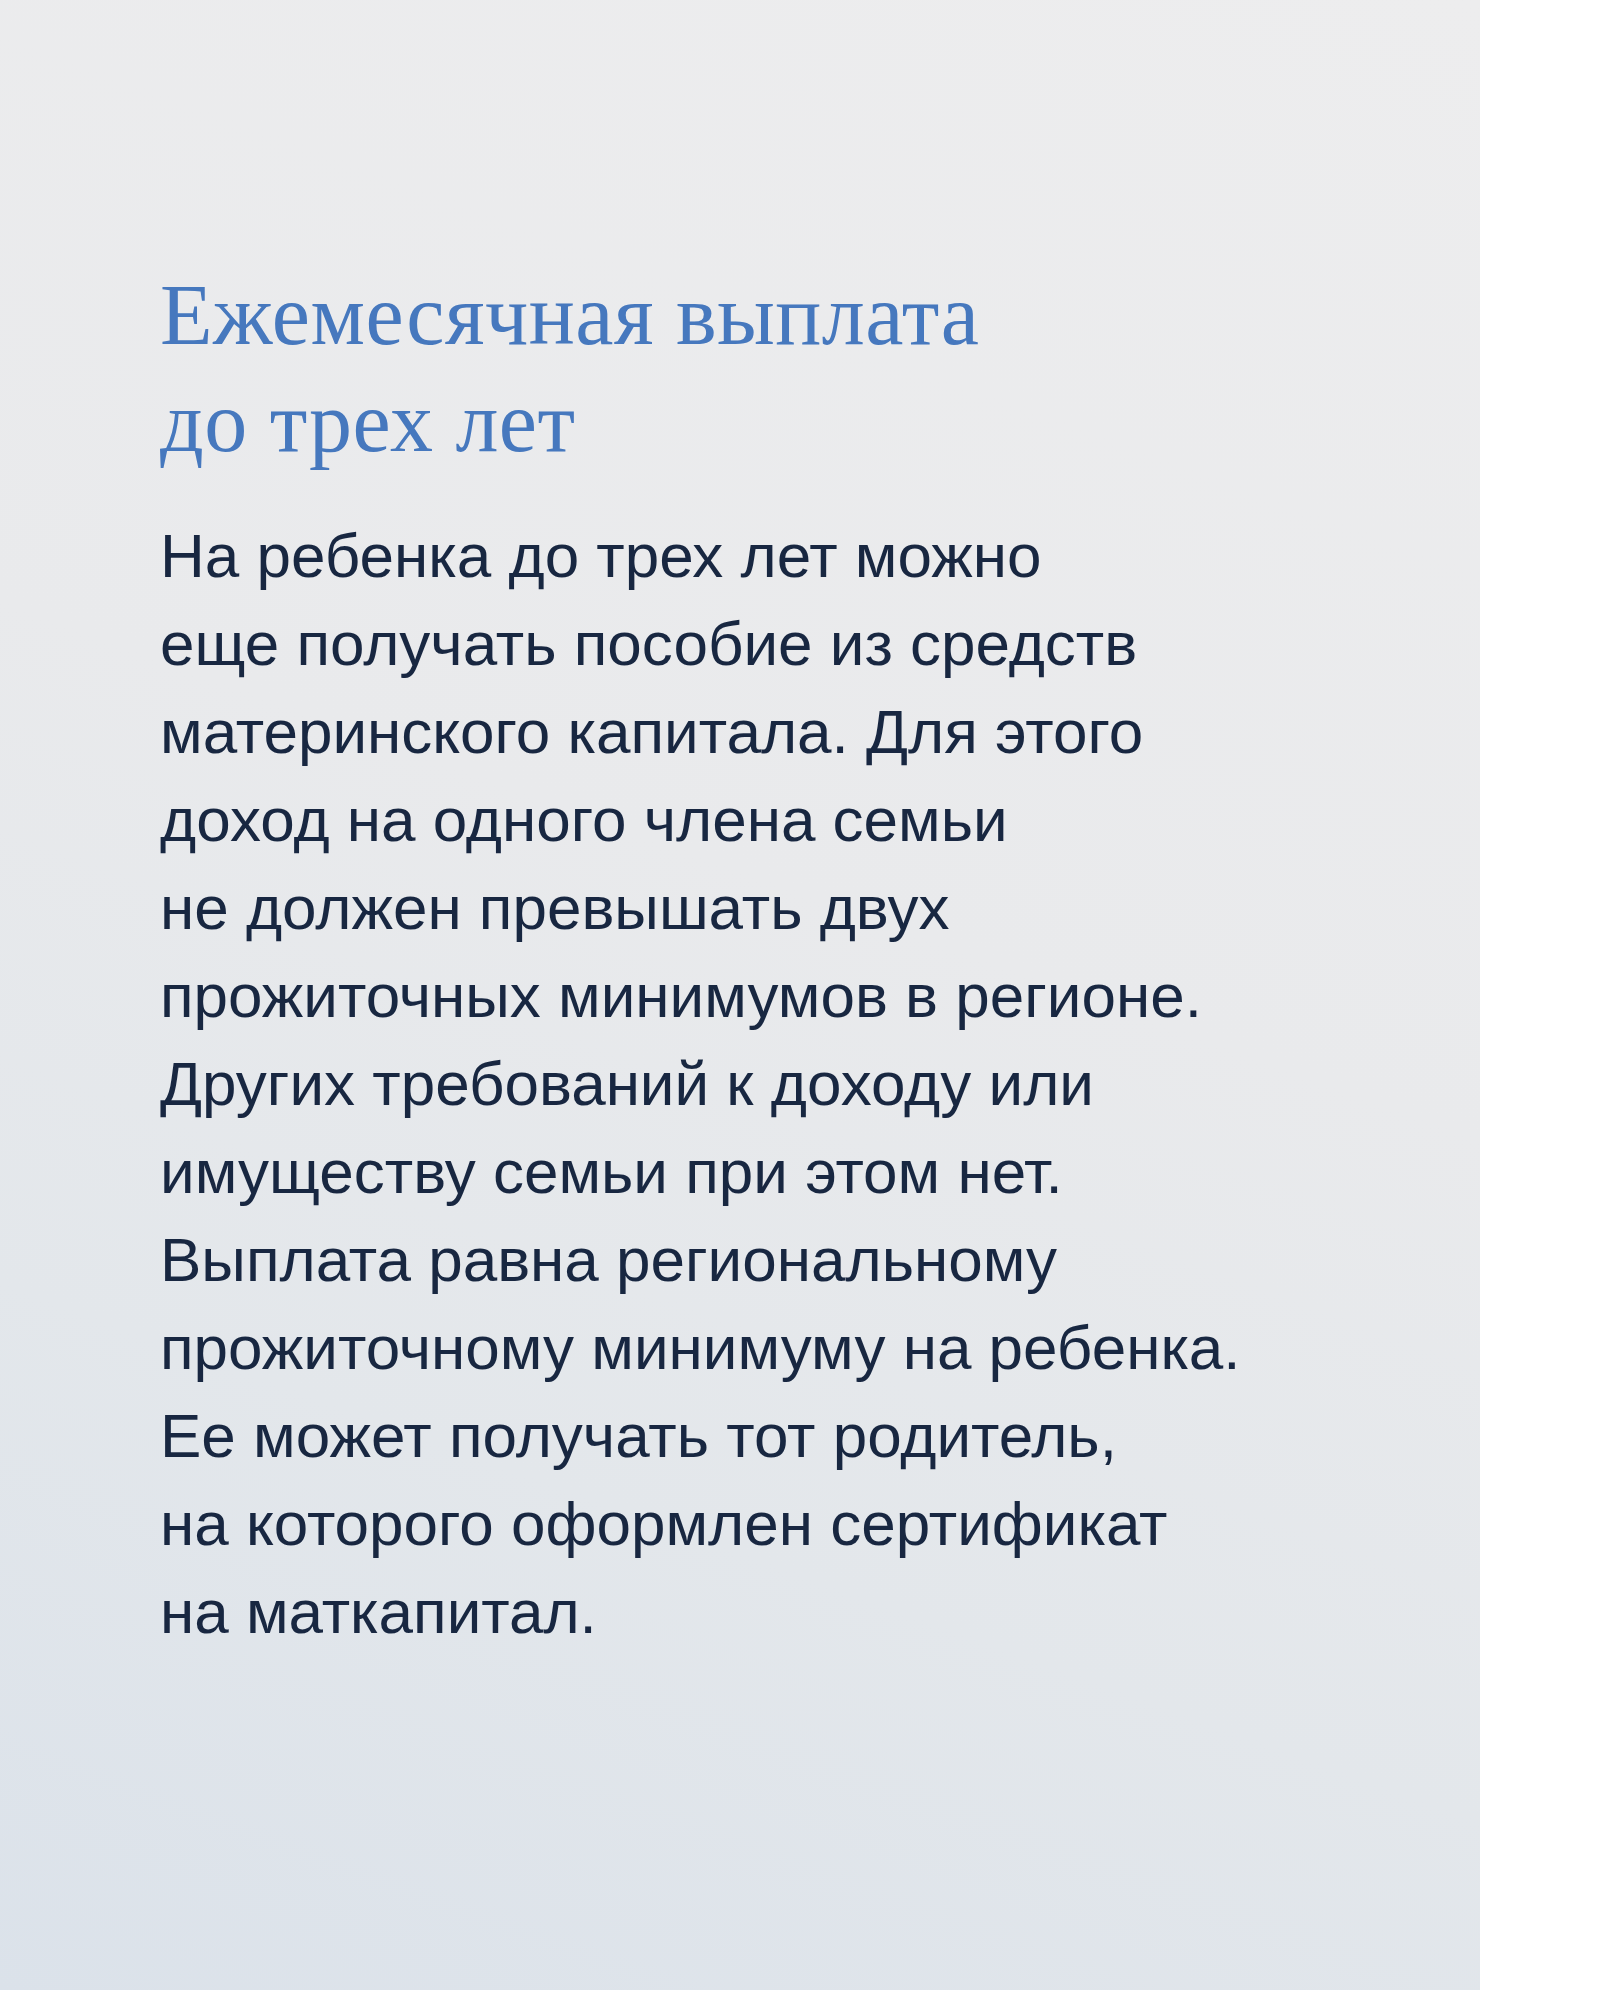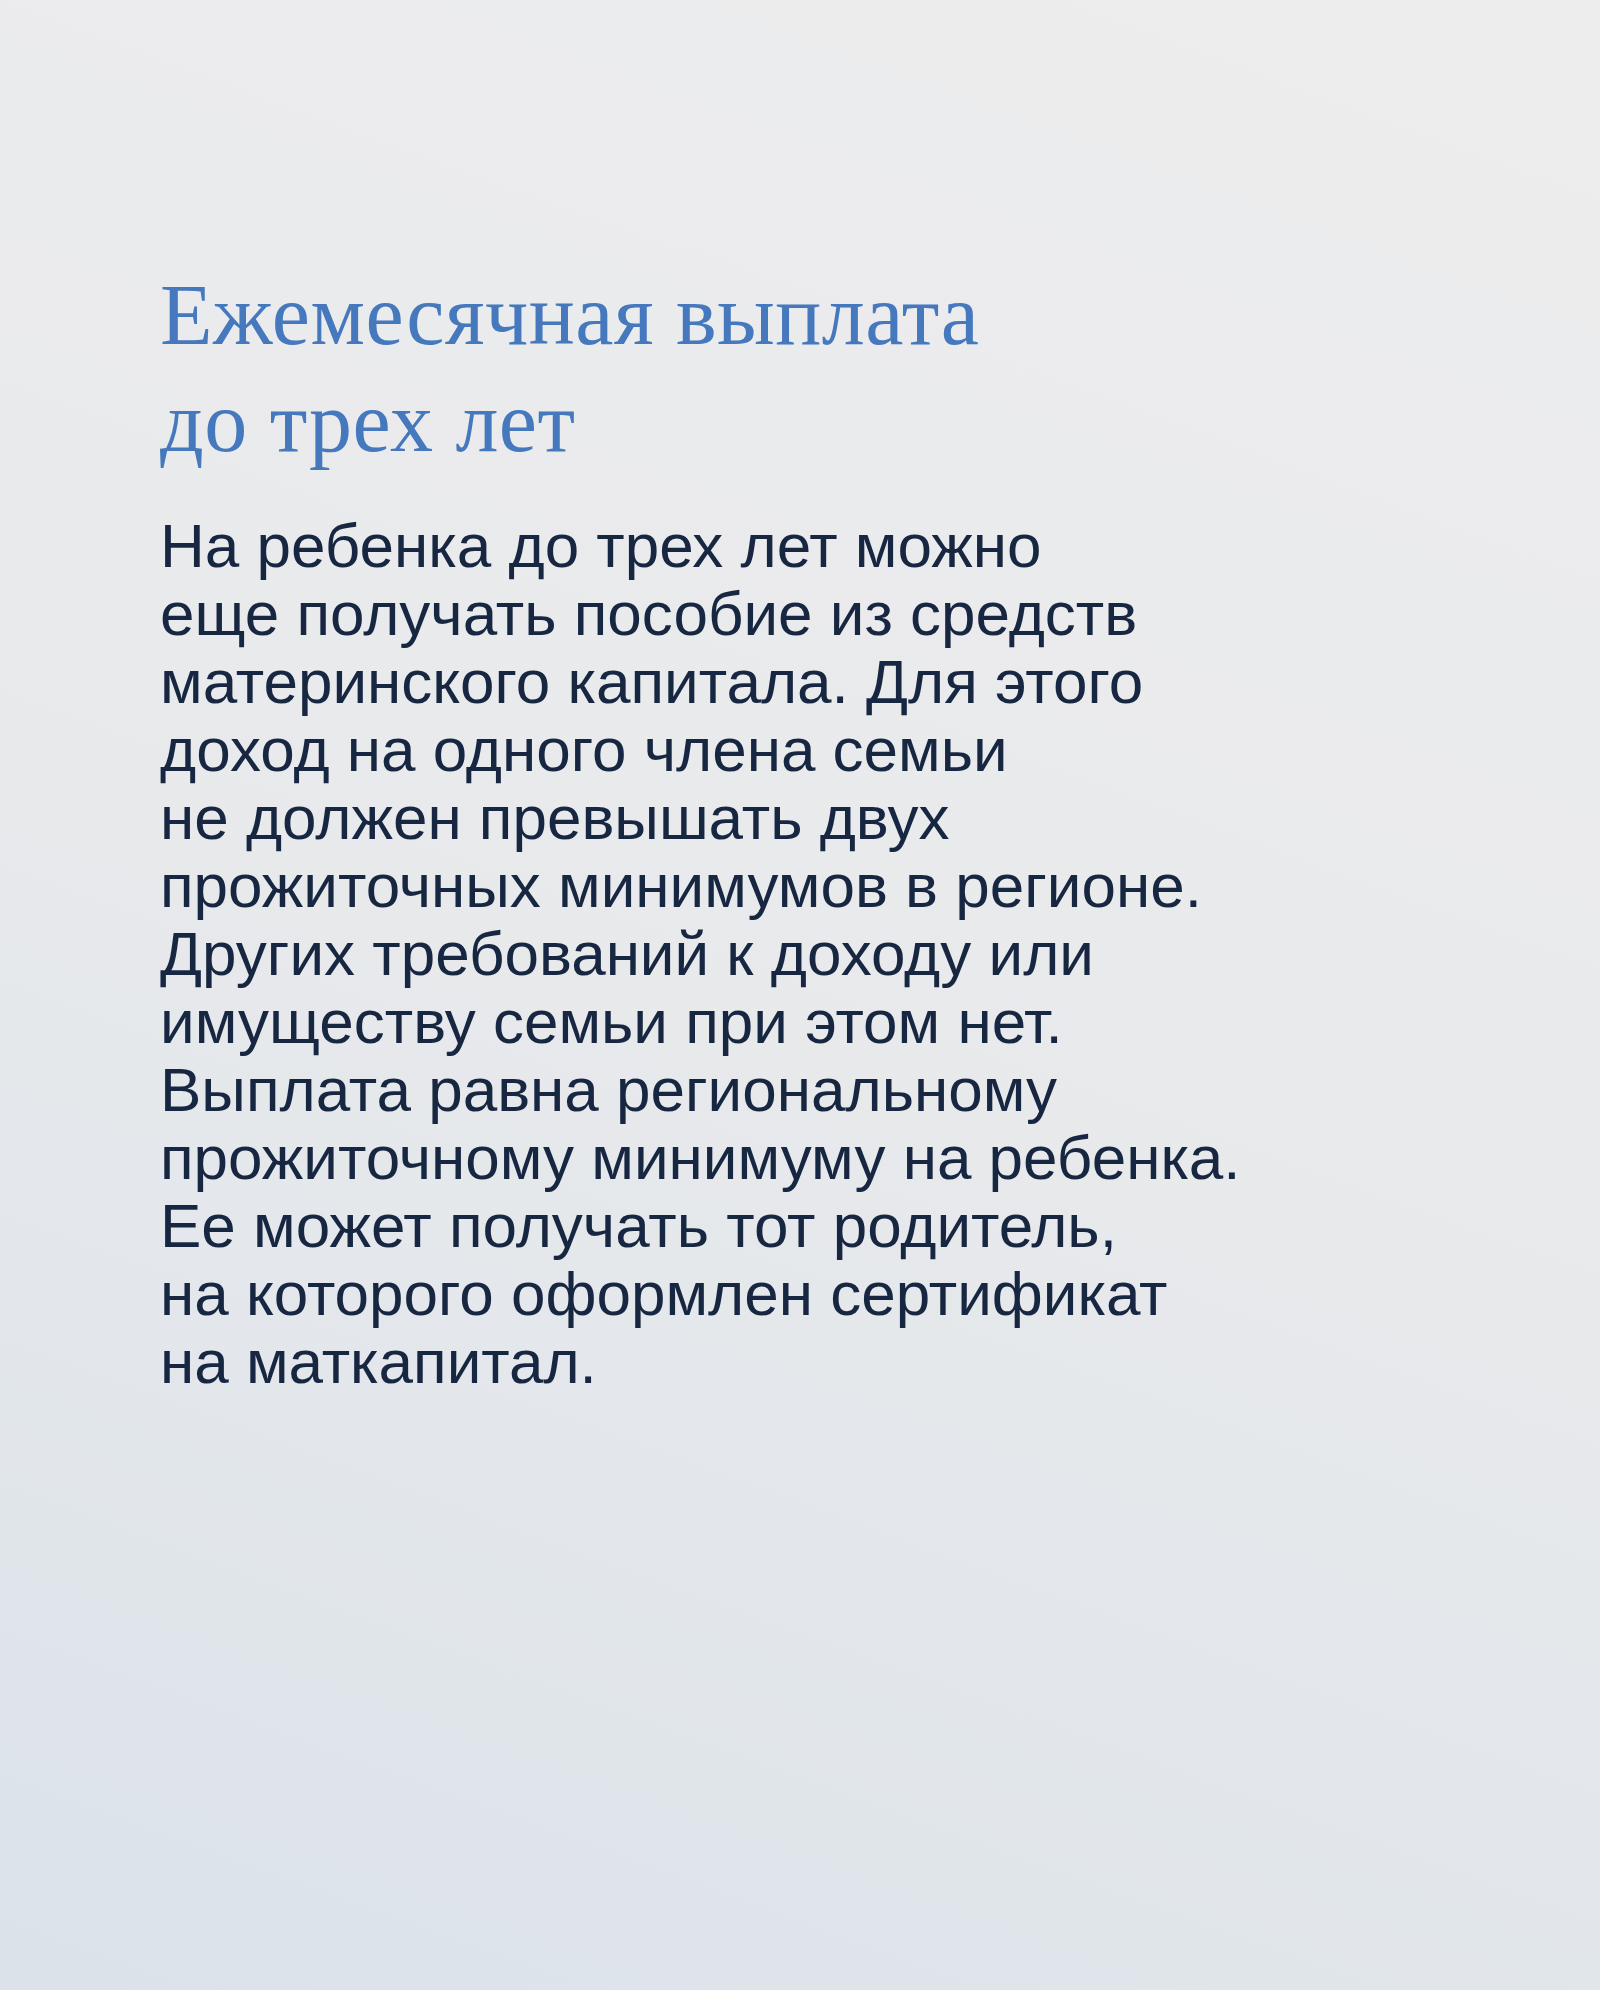--- a/index.html
+++ b/index.html
@@ -1,21 +1,21 @@
 <!DOCTYPE html>
 <html lang="ru"><head>
 <meta charset="utf-8">
 <style>
   html, body {
     margin: 0;
     padding: 0;
   }
   .card {
     position: relative;
-    width: 1600px;
+    width: 1480px;
     height: 1990px;
     box-sizing: border-box;
     overflow: hidden;
     
     background: linear-gradient(200deg, #ededee 0%, #e9eaec 45%, #e3e7eb 72%, #dbe2ea 100%);
     padding: 262px 140px 0 160px;
   }
   .title {
     margin: 0 0 36px 0;
     font-family: "Liberation Serif", "DejaVu Serif", serif;
@@ -24,21 +24,21 @@
     line-height: 107px;
     color: #4678be;
     white-space: pre-line; 
     letter-spacing: 0.5px;
   }
   .body-text {
     margin: 0;
     font-family: "Liberation Sans", "DejaVu Sans", sans-serif;
     font-weight: 400;
     font-size: 62px;
-    line-height: 68px;
+    line-height: 88px;
     color: #182741;
     white-space: pre-line; 
     letter-spacing: 0px;
   }
 </style>
 </head>
 <body>
 
 <div class="card">
   <h1 class="title">Ежемесячная выплата

